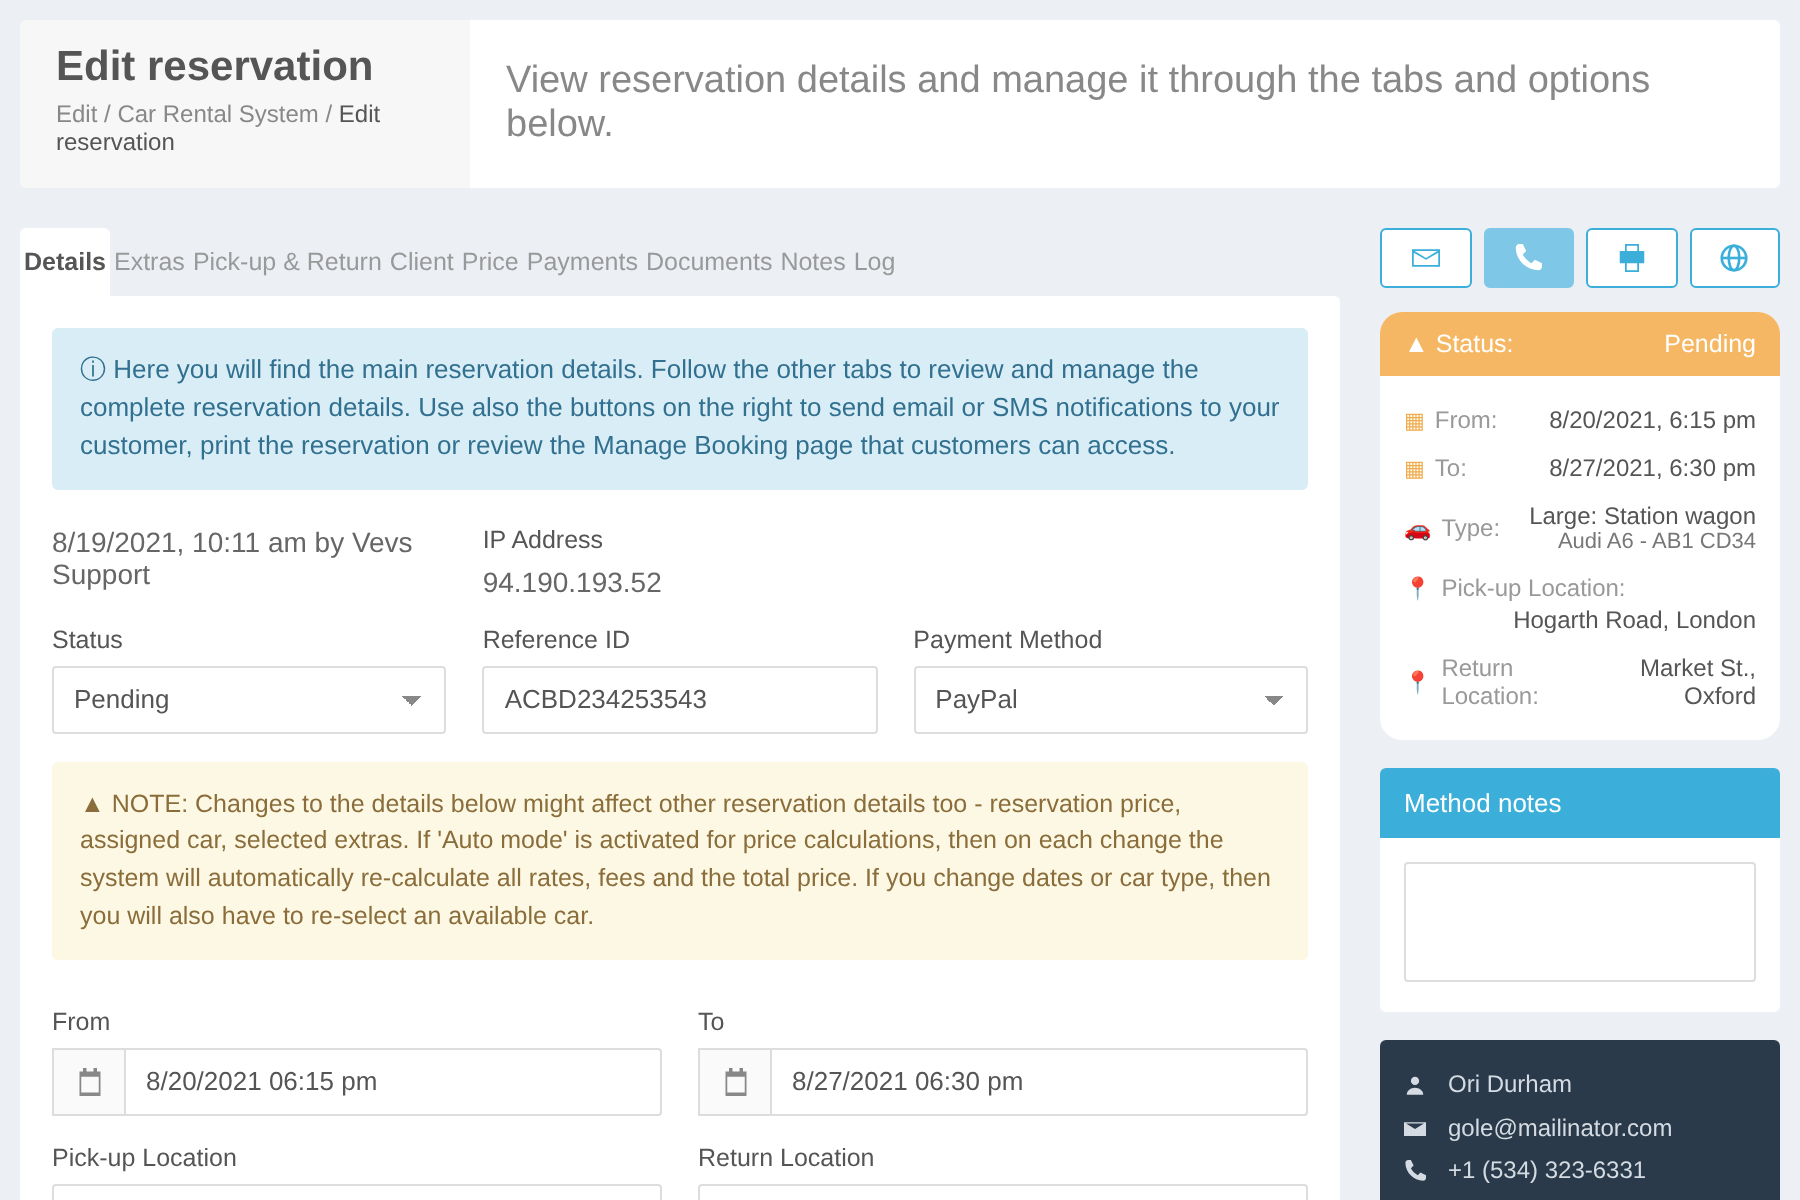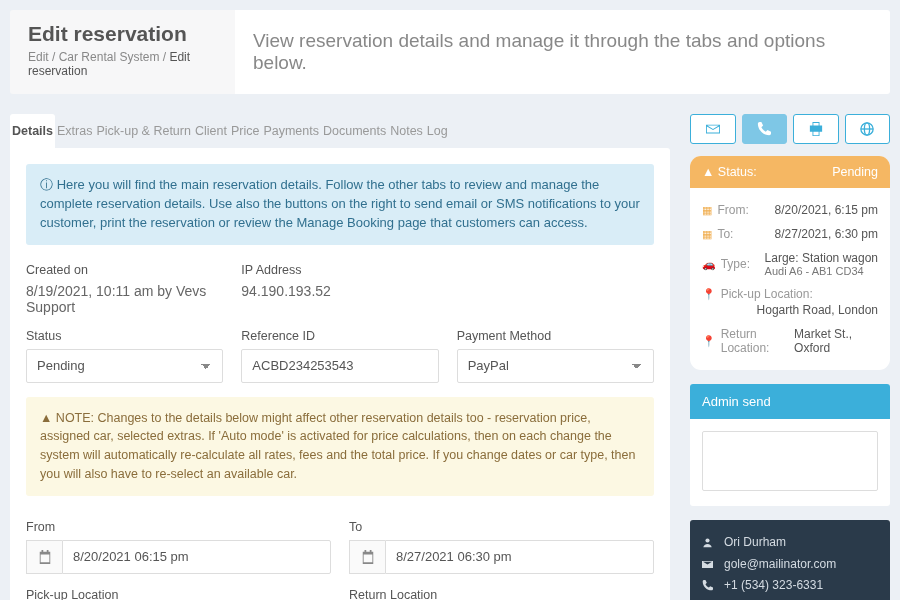--- a/index.html
+++ b/index.html
@@ -158,21 +158,21 @@
   color:#fff;
   padding:9px 12px;
   display:flex;
   justify-content:space-between;
   font-size:12.5px;
 }
 .status-body { padding:10px 12px; font-size:12px; }
 .s-row { display:flex; justify-content:space-between; padding:5px 0; }
 .s-row .l { color:#999; display:flex; gap:5px; align-items:center; }
 .s-row .l .ic { color:#f0ad4e; font-size:11px; }
-.s-row .r { color:#555; text-align:left; }
+.s-row .r { color:#555; text-align:right; }
 .s-row .sub { font-size:11px; color:#777; }
 
 .notes-box { background:#fff; border-radius:3px; overflow:hidden; margin-bottom:14px; }
 .notes-head { background:#3bafda; color:#fff; padding:10px 12px; font-size:13px; }
 .notes-body { padding:12px; }
 .notes-body textarea {
   width:100%; height:60px; border:1px solid #ddd; border-radius:2px; resize:none;
 }
 
 .cust-box {
@@ -219,21 +219,20 @@
     </div>
 
     <div class="panel">
 
       <div class="alert-info">
         <span>ⓘ </span><span>Here you will find the main reservation details. Follow the other tabs to review and manage the complete reservation details. Use also the buttons on the right to send email or SMS notifications to your customer, print the reservation or review the Manage Booking page that customers can access.</span>
       </div>
 
       <div class="row">
         <div class="col">
-          <div class="label">Created on</div>
           <div class="meta-value">8/19/2021, 10:11 am by Vevs Support</div>
         </div>
         <div class="col">
           <div class="label">IP Address</div>
           <div class="meta-value">94.190.193.52</div>
         </div>
         <div class="col"></div>
       </div>
 
       <div class="row">
@@ -369,21 +368,21 @@
           <span class="l">
               <span class="ic">📍</span>
               <span>Return Location:</span>
             </span>
           <span class="r">Market St., Oxford</span>
         </div>
       </div>
     </div>
 
     <div class="notes-box">
-      <div class="notes-head">Admin send</div>
+      <div class="notes-head">Method notes</div>
       <div class="notes-body">
         <textarea style=""></textarea>
       </div>
     </div>
 
     <div class="cust-box">
       <div class="cust-row">
         <svg viewBox="0 0 16 16" fill="currentColor">
             <circle cx="8" cy="5" r="3"></circle>
             <path d="M2 15c0-3 3-5 6-5s6 2 6 5H2z"></path>

